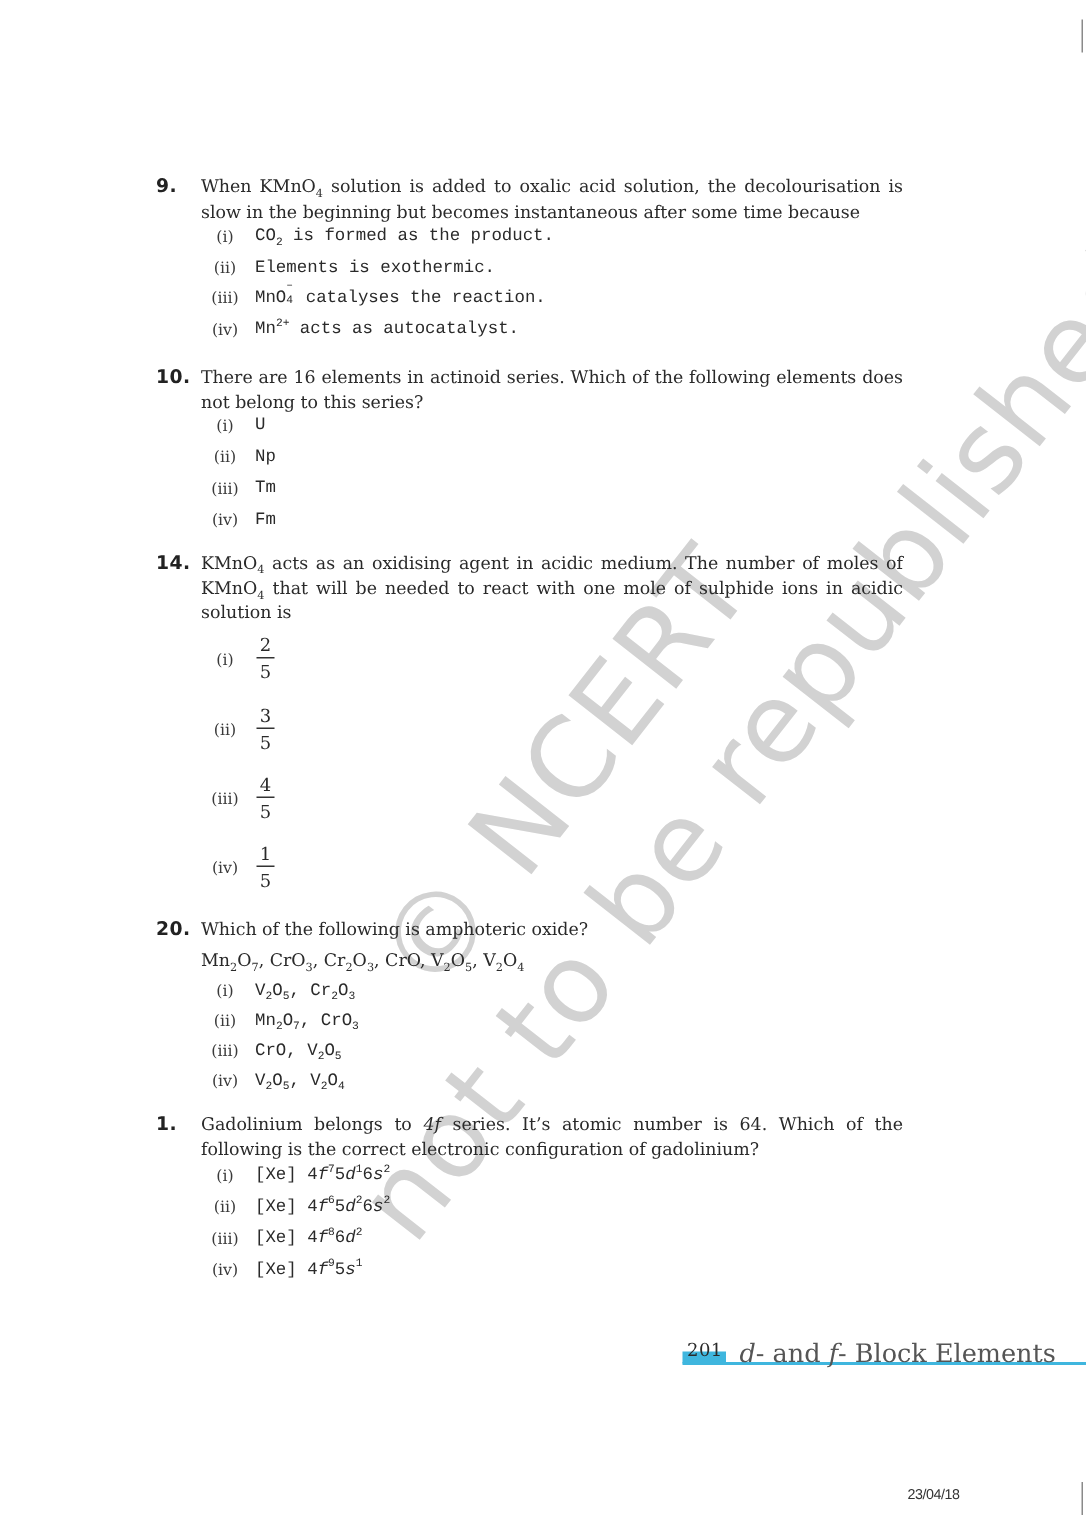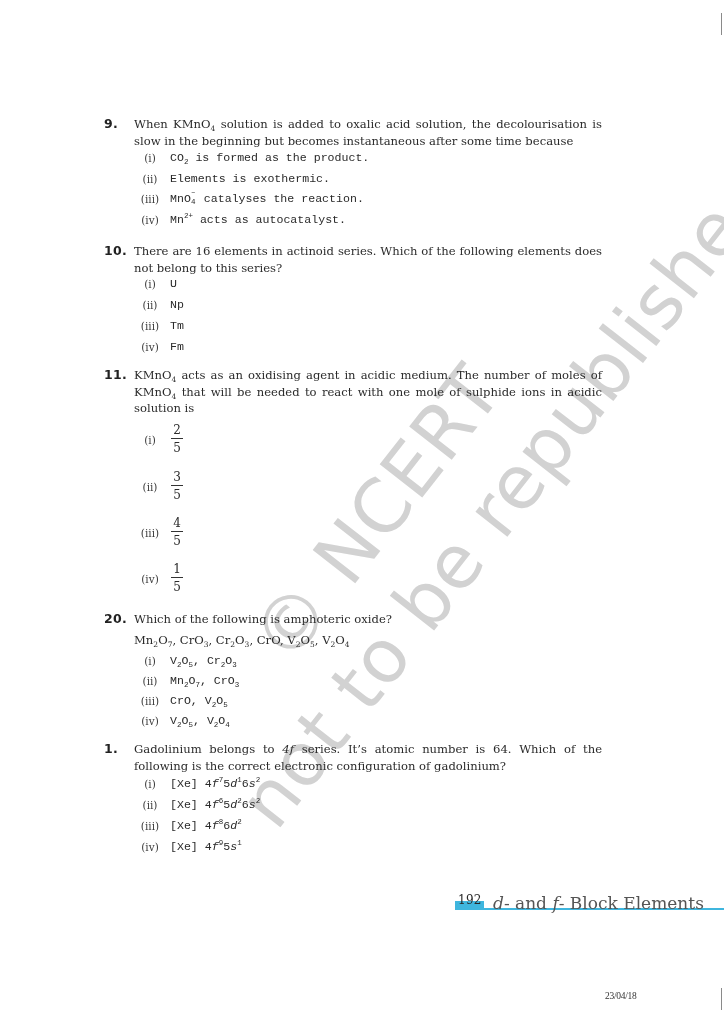--- a/index.html
+++ b/index.html
@@ -146,21 +146,21 @@
     left: 38px; top: 1px;
     font-size: 17px;
     color: #555;
     white-space: nowrap;
   }
   .footer-title i { font-style: italic; }
   .print-date {
     position: absolute;
     left: 605px;
     top: 991px;
-    font-family: Liberation Serif, serif;
+    font-family: Liberation Sans, sans-serif;
     font-size: 9.5px;
     color: #333;
     letter-spacing: -0.3px;
   }
   
   .watermark {
     position: absolute;
     left: 0; top: 0;
     width: 724px; height: 1024px;
     pointer-events: none;
@@ -234,21 +234,21 @@
       <span class="opt-label">(iii)</span>
       <span class="opt-val">Tm</span>
     </div>
     <div class="opt" style="top:96px;">
       <span class="opt-label">(iv)</span>
       <span class="opt-val">Fm</span>
     </div>
   </div>
 
   <div class="question" style="top:367px;">
-    <div class="q-num">11.</div>
+    <div class="q-num">14.</div>
     <div class="q-text justify">KMnO<sub>4</sub> acts as an oxidising agent in acidic medium. The number of moles of KMnO<sub>4</sub> that will be needed to react with one mole of sulphide ions in acidic solution is</div>
 
     <div class="opt" style="top:56px; height:34px;">
       <span class="opt-frac-label" style="top:9px;">(i)</span>
       <span class="frac">
         <span class="num">2</span>
         <span class="bar"></span>
         <span class="den">5</span>
       </span>
     </div>
@@ -317,18 +317,18 @@
     </div>
     <div class="opt" style="top:98px;">
       <span class="opt-label">(iv)</span>
       <span class="opt-val">[Xe] 4<i>f</i><sup>9</sup>5<i>s</i><sup>1</sup></span>
     </div>
   </div>
 
   <div class="footer">
     <div class="footer-tab"></div>
     <div class="footer-line"></div>
-    <span class="footer-page">192</span>
+    <span class="footer-page">201</span>
     <span class="footer-title"><i>d</i>- and <i>f</i>- Block Elements</span>
   </div>
 
   <div class="print-date">23/04/18</div>
 </div>
 
 </body></html>

